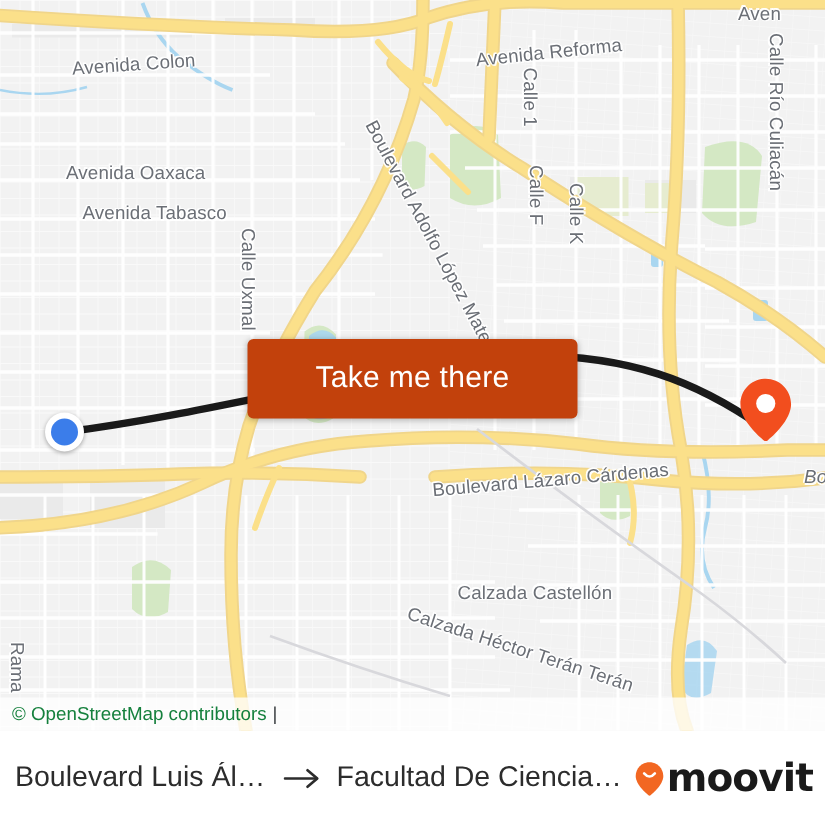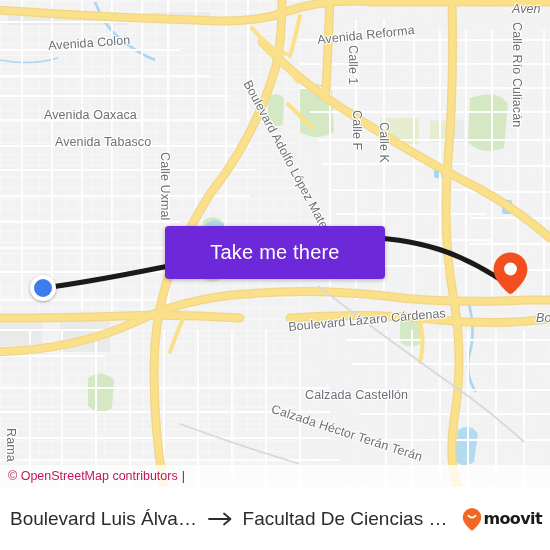--- a/index.html
+++ b/index.html
@@ -94,21 +94,21 @@
     height: 44px;
   }
 
   
   #take-me-there {
     position: absolute;
     left: 165px;
     top: 226px;
     width: 220px;
     height: 53px;
-    background: #6d28d9;
+    background: #c2410c;
     border: none;
     border-radius: 4px;
     color: #ffffff;
     font-size: 20px;
     font-family: "Liberation Sans", sans-serif;
     letter-spacing: .2px;
     cursor: pointer;
     box-shadow: 0 1px 4px rgba(0,0,0,.28);
     display: flex;
     align-items: center;
@@ -126,21 +126,21 @@
     display: flex;
     align-items: center;
     color: #3c4043;
     font-size: 12.5px;
     background: rgba(255,255,255,0.78);
     padding-left: 8px;
     box-sizing: border-box;
     white-space: nowrap;
   }
   #attribution .sep { margin: 0 4px; color:#3c4043; }
-  #attribution a, #attribution span { color: #be185d; text-decoration: none; }
+  #attribution a, #attribution span { color: #15803d; text-decoration: none; }
 
   
   #bottom-bar {
     position: absolute;
     left: 0;
     top: 487px;
     width: 550px;
     height: 63px;
     background: #ffffff;
     display: flex;
@@ -170,21 +170,21 @@
     align-items: center;
     color: #2c2c2c;
   }
   #moovit-logo {
     flex: 0 0 auto;
     display: flex;
     align-items: center;
     margin-left: 6px;
   }
   #moovit-wordmark {
-    font-size: 16px;
+    font-size: 26px;
     font-weight: bold;
     color: #1a1a1a;
     letter-spacing: -0.6px;
     line-height: 1;
     font-family: "DejaVu Sans", sans-serif;
   }
 </style>
 </head>
 <body>
 
@@ -365,21 +365,21 @@
 
     <div class="map-label" style="left:48px;  top:36px;  transform:rotate(-4deg);">Avenida Colon</div>
     <div class="map-label" style="left:44px;  top:108px;">Avenida Oaxaca</div>
     <div class="map-label" style="left:55px;  top:135px;">Avenida Tabasco</div>
     <div class="map-label" style="left:172px; top:152px; transform:rotate(90deg); transform-origin:left top;">Calle Uxmal</div>
     <div class="map-label" style="left:317px; top:28px;  transform:rotate(-6deg);">Avenida Reforma</div>
     <div class="map-label" style="left:360px; top:45px;  transform:rotate(90deg); transform-origin:left top;">Calle 1</div>
     <div class="map-label" style="left:364px; top:110px; transform:rotate(90deg); transform-origin:left top;">Calle F</div>
     <div class="map-label" style="left:391px; top:122px; transform:rotate(90deg); transform-origin:left top;">Calle K</div>
     <div class="map-label" style="left:524px; top:22px;  transform:rotate(90deg); transform-origin:left top;">Calle Río Culiacán</div>
-    <div class="map-label" style="left:512px; top:2px;font-style:italic;">Aven</div>
+    <div class="map-label" style="left:492px; top:2px;">Aven</div>
     <div class="map-label" style="left:253px; top:78px;  transform:rotate(62deg); transform-origin:left top;">Boulevard Adolfo López Mateos</div>
     <div class="map-label" style="left:288px; top:313px; transform:rotate(-5deg);">Boulevard Lázaro Cárdenas</div>
     <div class="map-label" style="left:536px; top:311px;font-style:italic;">Bo</div>
     <div class="map-label" style="left:305px; top:388px;">Calzada Castellón</div>
     <div class="map-label" style="left:274px; top:402px; transform:rotate(18deg); transform-origin:left top;">Calzada Héctor Terán Terán</div>
     <div class="map-label" style="left:18px;  top:428px; transform:rotate(90deg); transform-origin:left top;">Rama</div>
 
     <svg id="route-svg" viewBox="0 0 550 487">
       <path d="M43 288 C 140 276, 250 245, 330 238 C 420 232, 470 258, 510 286" fill="none" stroke="#1a1a1a" stroke-width="5" stroke-linecap="round"></path>
     </svg>

